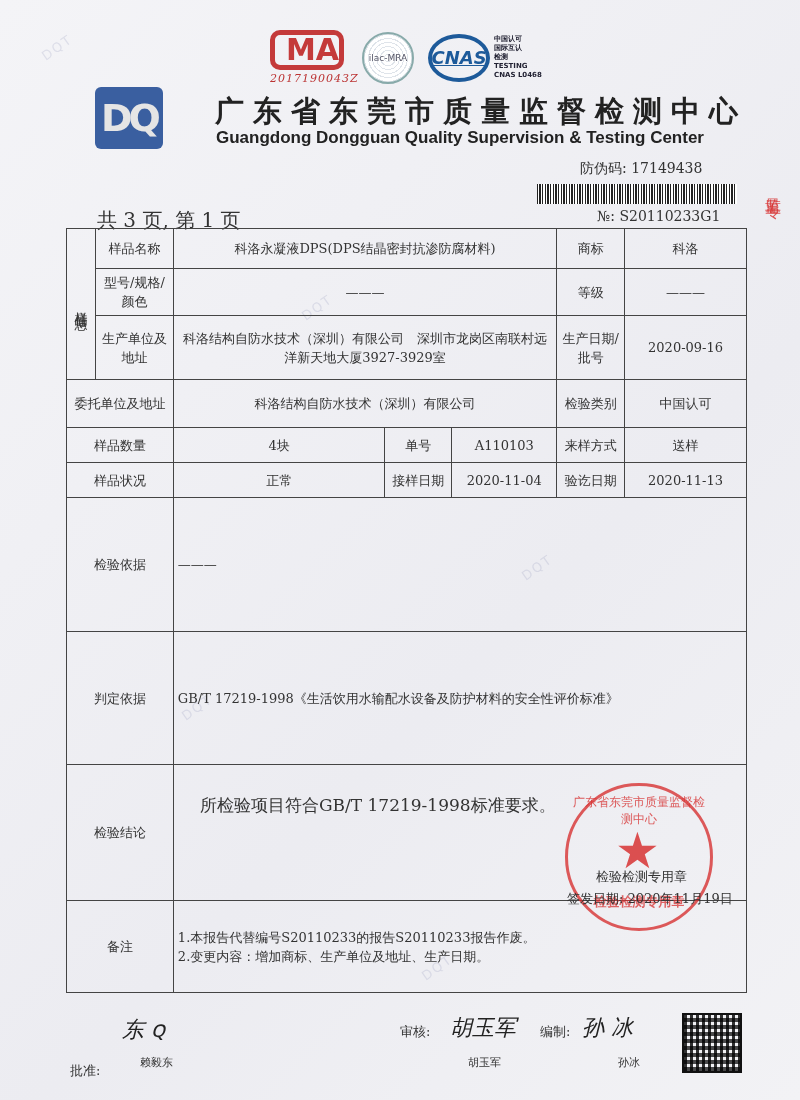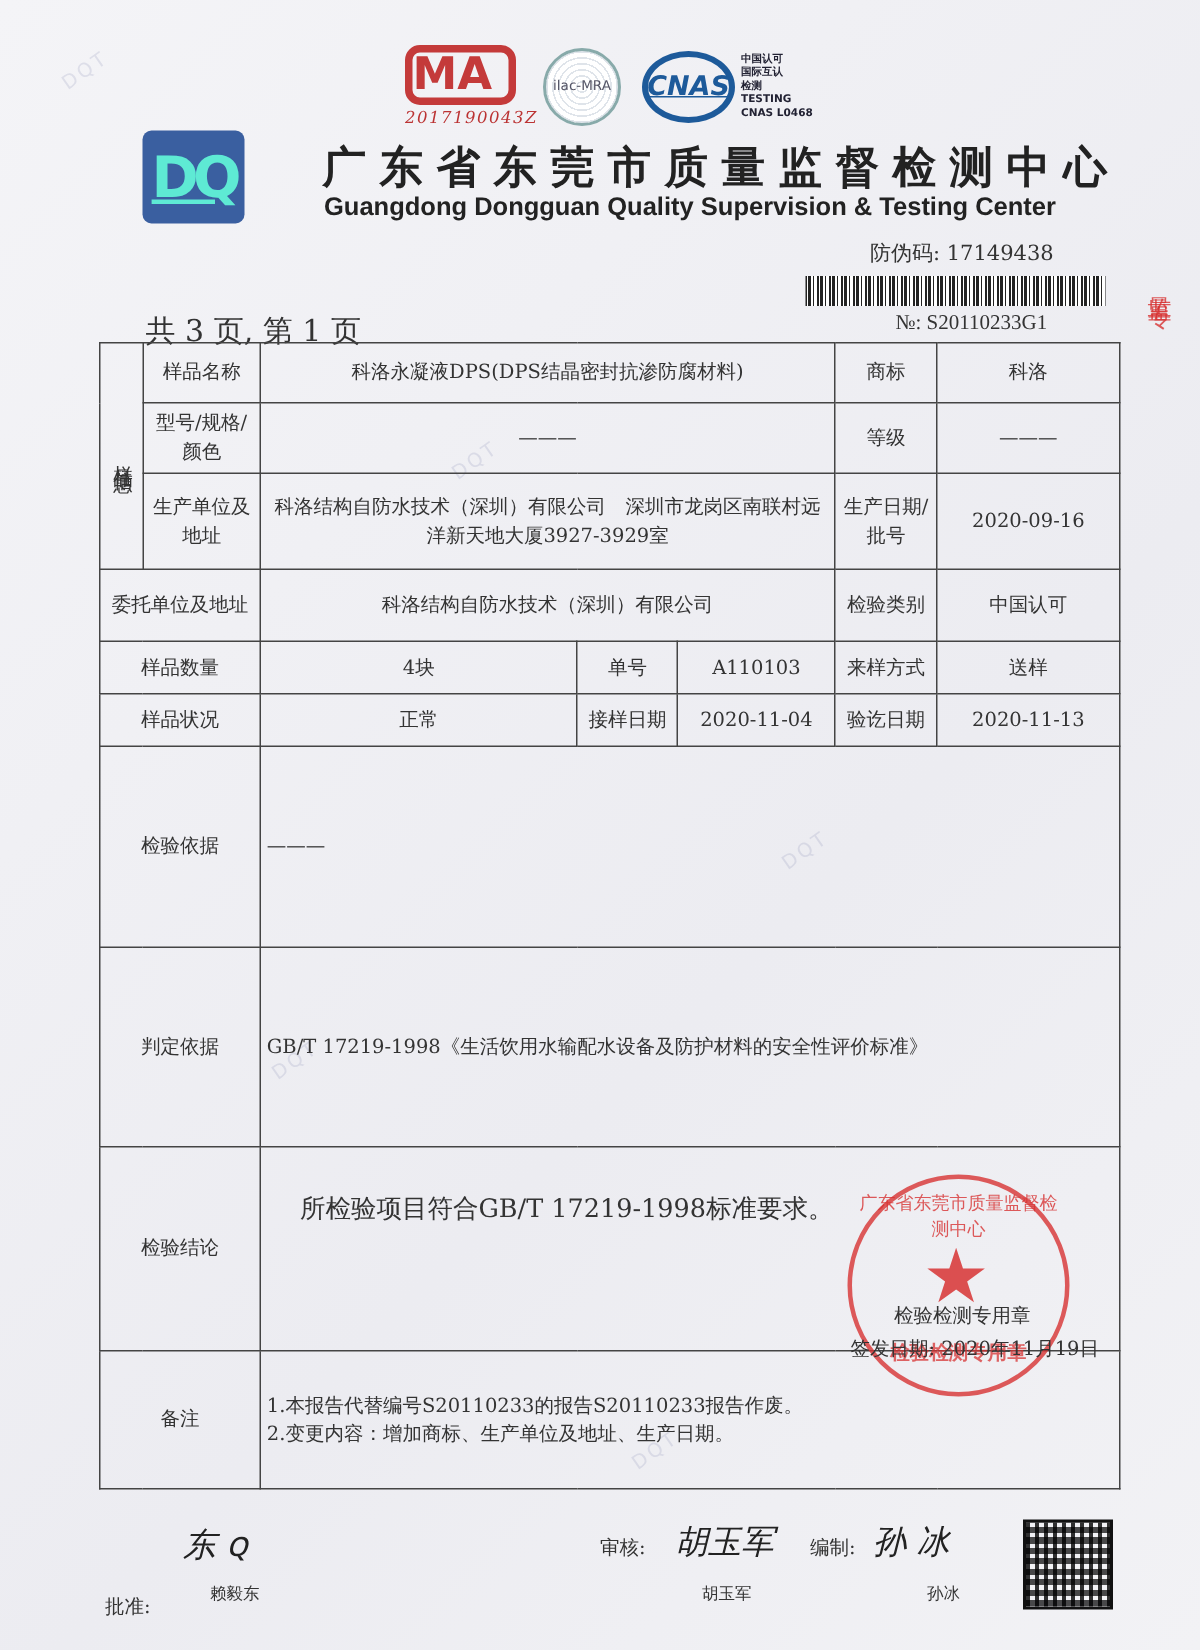--- a/index.html
+++ b/index.html
@@ -6,35 +6,35 @@
   body {
     width: 800px; height: 1100px; overflow: hidden;
     background: #f1f1f5;
     font-family: "DejaVu Serif", "Liberation Serif", serif;
     color: #333;
     position: relative;
   }
   .page { position: absolute; inset: 0; background: linear-gradient(135deg,#f4f4f7 0%,#ececf1 60%,#f2f2f5 100%); }
   .wm { position: absolute; color: rgba(120,130,170,0.18); font: 13px "DejaVu Sans", sans-serif; transform: rotate(-35deg); letter-spacing: 2px; pointer-events:none; }
   .certs { position: absolute; top: 30px; left: 270px; display: flex; align-items: center; gap: 14px; }
-  .cma { width: 78px; text-align: left; }
+  .cma { width: 78px; text-align: right; }
   .cma-box { border: 5px solid #c43a3a; border-radius: 10px; color: #c43a3a; font: bold 30px "DejaVu Sans", sans-serif; height: 40px; line-height: 30px; width: 74px; }
   .cma-code { color: #b33; font-size: 11px; margin-top: 2px; letter-spacing: 1px; font-style: italic; }
   .ilac { width: 52px; height: 52px; border-radius: 50%; border: 2px solid #8aa; display:flex; align-items:center; justify-content:center; font: 9px "DejaVu Sans", sans-serif; color:#556; background: repeating-radial-gradient(circle,#fff 0 3px,#dfe4ea 3px 4px); }
   .cnas { display:flex; align-items:center; gap:4px; }
   .cnas-mark { width: 62px; height: 48px; border-radius: 50%; border: 4px solid #1d5a9a; display:flex; align-items:center; justify-content:center; font: bold italic 18px "DejaVu Sans", sans-serif; color:#1d5a9a;text-decoration:underline; }
   .cnas-txt { font: bold 7px "DejaVu Sans", sans-serif; color:#223; line-height: 9px; }
-  .logo { position: absolute; top: 87px; left: 95px; width: 68px; height: 62px; background: #3a5fa0; border-radius: 6px; color: #5eead4; font: bold 38px "DejaVu Sans", sans-serif; display:flex; align-items:center; justify-content:center; letter-spacing:-4px;text-decoration:underline; }
+  .logo { position: absolute; top: 87px; left: 95px; width: 68px; height: 62px; background: #3a5fa0; border-radius: 6px; color: #e5e5e5; font: bold 38px "DejaVu Sans", sans-serif; display:flex; align-items:center; justify-content:center; letter-spacing:-4px; }
   .org-cn { position: absolute; top: 92px; left: 215px; font: bold 29px "DejaVu Sans", sans-serif; color:#222; letter-spacing: 9px; }
   .org-en { position: absolute; top: 128px; left: 216px; font: bold 17px "Liberation Sans", sans-serif; color:#222; }
   .anti { position: absolute; top: 160px; left: 580px; font-size: 14px; color:#333; }
   .title { position: absolute; top: 170px; left: 345px; font: 25px "DejaVu Sans", sans-serif; color:#222; letter-spacing: 3px; }
   .barcode { position: absolute; top: 184px; left: 537px; width: 200px; height: 20px; background: repeating-linear-gradient(90deg,#222 0 1px,#fff 1px 2px,#222 2px 4px,#fff 4px 5px,#222 5px 6px,#fff 6px 8px); }
   .pages { position: absolute; top: 207px; left: 97px; font-size: 20px; }
-  .repno { position: absolute; top: 208px; left: 597px; font-size: 14px; font-family: Liberation Serif, serif; }
+  .repno { position: absolute; top: 208px; left: 597px; font-size: 14px; }
   table.rep { position: absolute; top: 228px; left: 66px; width: 681px; border-collapse: collapse; font-size: 13px; }
   table.rep td { border: 1.5px solid #444; text-align: center; vertical-align: middle; padding: 2px 4px; line-height: 19px; }
   .vlab { writing-mode: vertical-rl; letter-spacing: 2px; }
   .left { text-align: left !important; }
   .seal { position: absolute; top: 783px; left: 565px; width: 148px; height: 148px; border: 3px solid rgba(215,50,50,0.8); border-radius: 50%; }
   .star { position: absolute; top: 40px; left: 47px; color: rgba(215,50,50,0.85); font-size: 50px; line-height: 50px; }
   .seal-arc { position:absolute; top: 8px; left: 0; width:100%; text-align:center; color: rgba(215,50,50,0.8); font: 12px "DejaVu Sans", sans-serif; }
   .seal-bottom { position:absolute; top: 107px; left:0; width:100%; text-align:center; color: rgba(215,50,50,0.75); font: bold 13px "DejaVu Sans", sans-serif; }
   .stamp-use { position: absolute; top: 868px; left: 596px; font-size: 13px; }
   .issue { position: absolute; top: 890px; left: 567px; font-size: 13px; }

